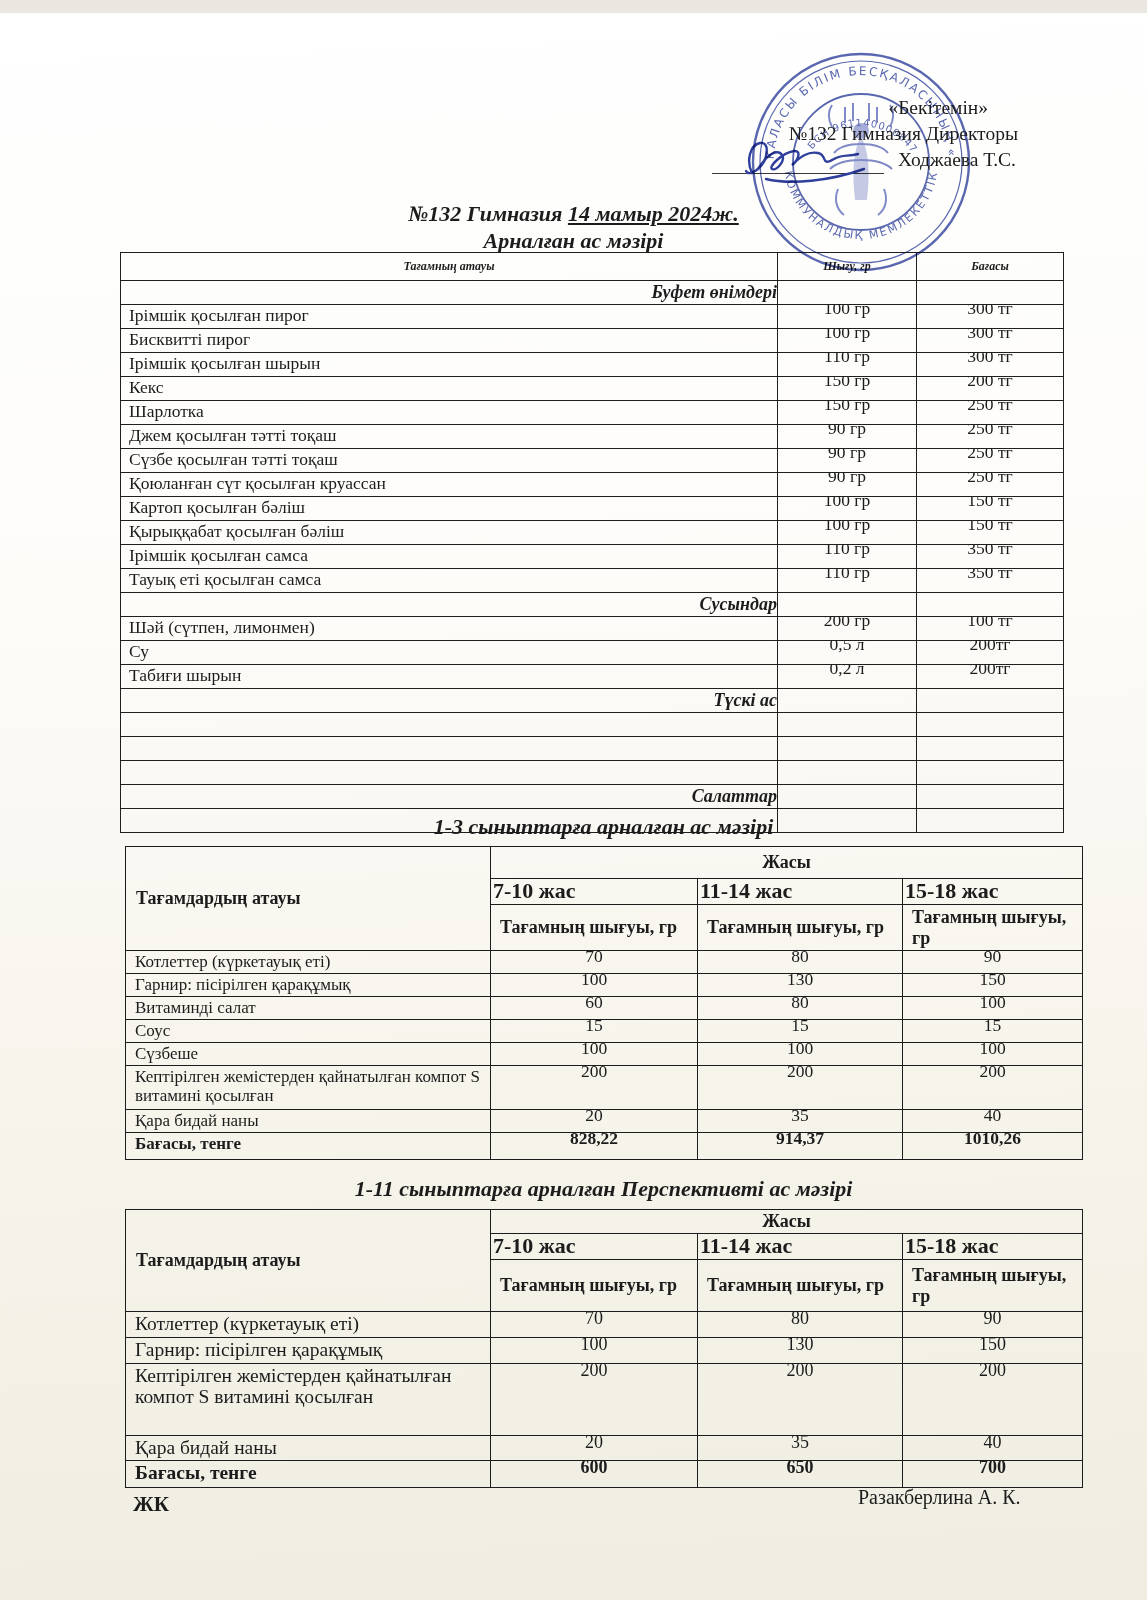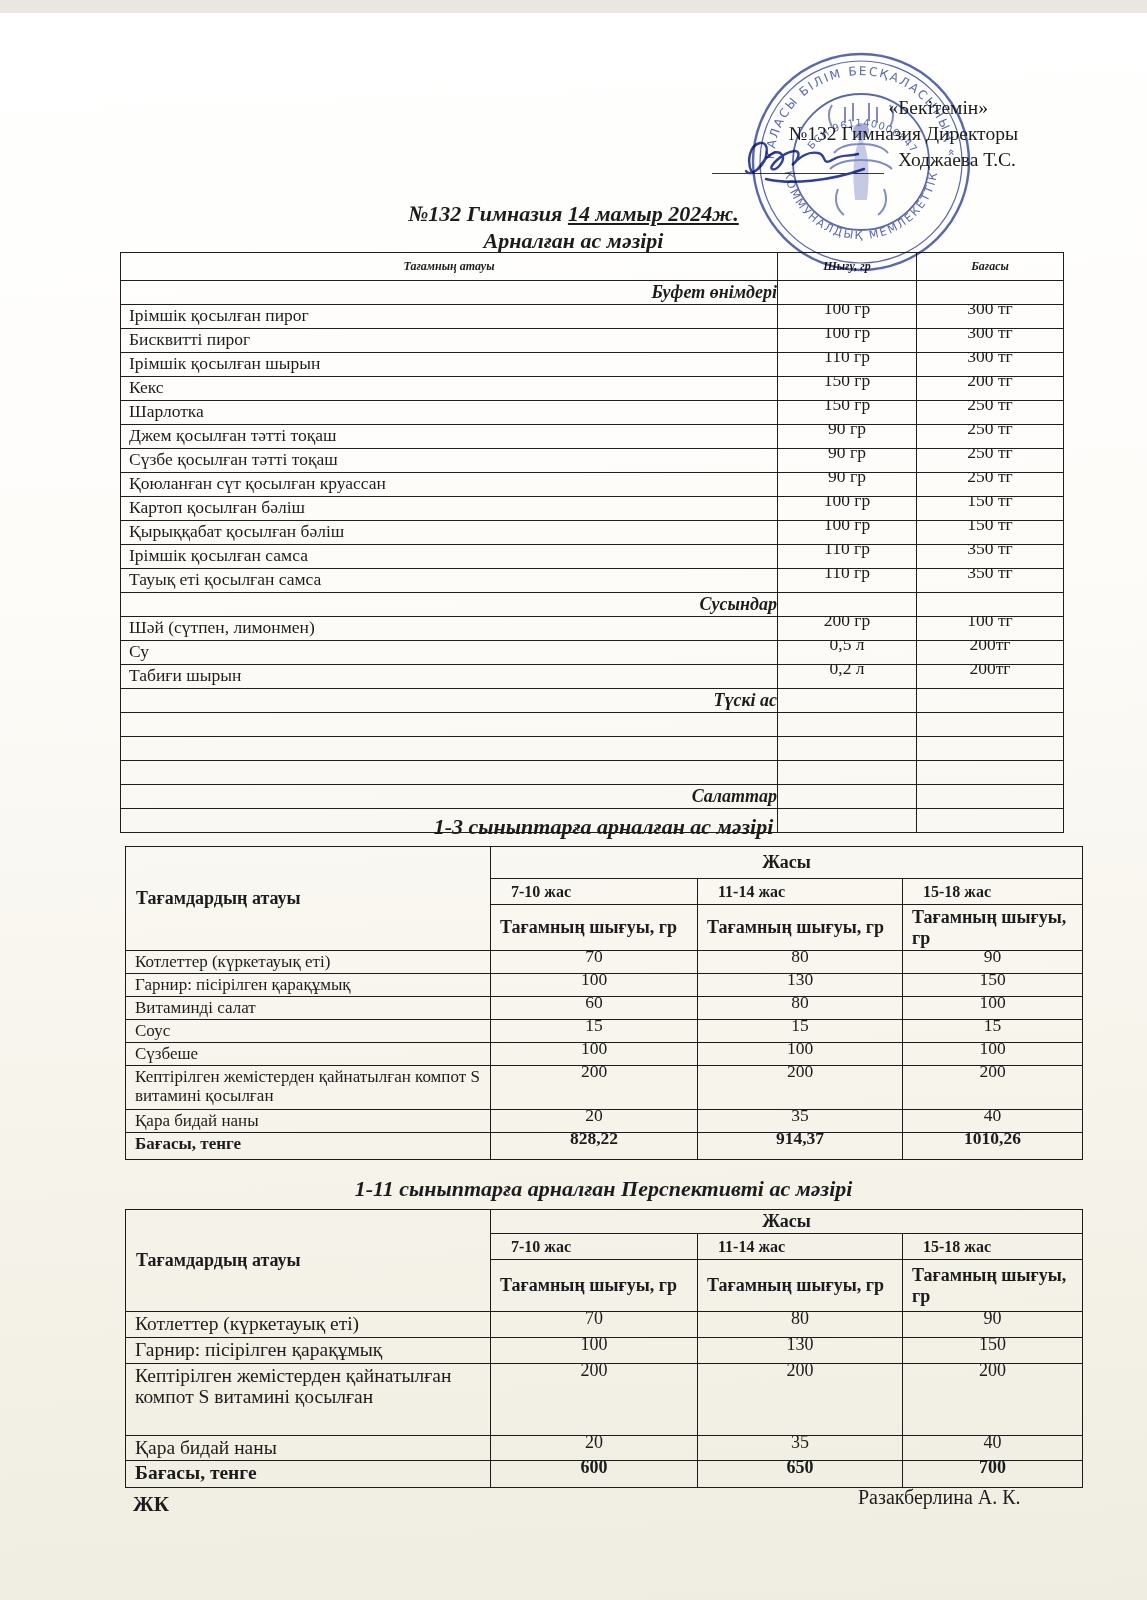--- a/index.html
+++ b/index.html
@@ -44,21 +44,21 @@
                font-weight:bold; font-style:italic; font-size:22px; z-index:2; }
   .title2 { top:801px; }
   .title3 { top:1163px; }
 
   
   .t2 { left:125px; top:833px; width:957px; }
   .t3 { left:125px; top:1196px; width:957px; }
   .t2 td, .t3 td { border:1.9px solid #1c1c1c; }
   .nmh { font-weight:bold; font-size:18px; vertical-align:middle; padding-left:10px; }
   .jasy { font-weight:bold; font-size:18px; text-align:center; vertical-align:middle; }
-  .ageh { font-weight:bold; font-size:16px; vertical-align:middle; padding-left:20px; }
+  .ageh { font-weight:bold; font-size:22px; vertical-align:middle; padding-left:2px; }
   .subh { font-weight:bold; font-size:18px; vertical-align:middle; padding:2px 6px 2px 9px; }
   .rn  { padding:1px 4px 2px 9px; vertical-align:top; }
   .t3 .rn { font-size:19.5px; }
   .cv  { text-align:center; vertical-align:top; }
   .cv .val2 { position:relative; top:-4px; display:inline-block; font-size:17.5px; }
   .t3 .cv .val2 { font-size:18px; }
   .bold, .bold .val2 { font-weight:bold; }
 
   
   .foot-left  { position:absolute; left:133px; top:1479px; font-size:21px; font-weight:bold; z-index:2; }

